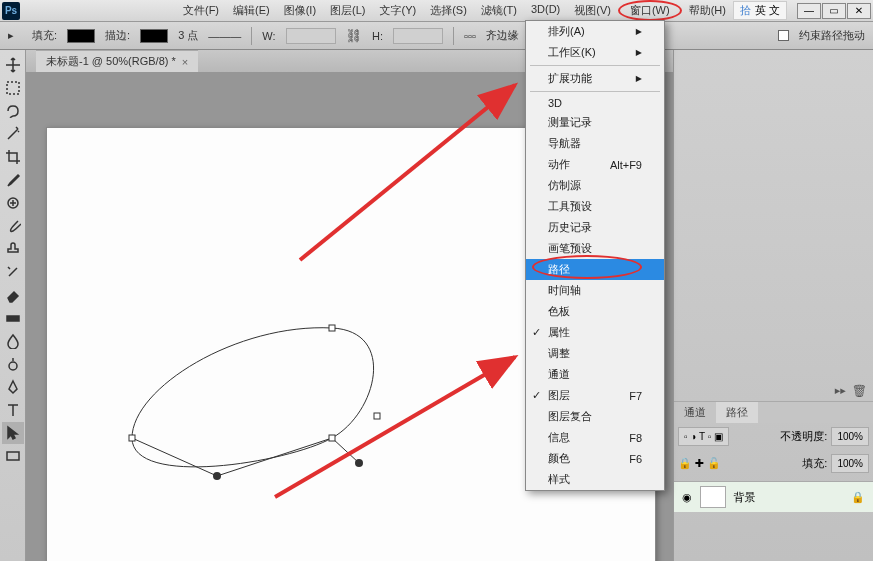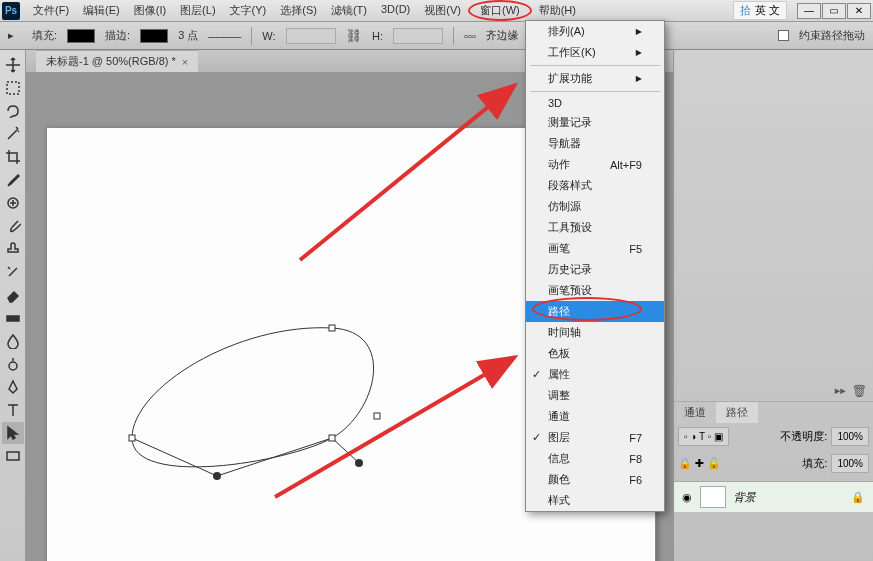--- a/index.html
+++ b/index.html
@@ -1,20 +1,20 @@
 <!DOCTYPE html>
 <html><head>
   <meta charset="utf-8">
   <style>
     * { margin: 0; padding: 0; box-sizing: border-box; font-family: "Microsoft YaHei", sans-serif; font-size: 11px; }
     body { width: 873px; height: 561px; background: #b8b8b8; overflow: hidden; position: relative; }
     
     .titlebar { height: 22px; background: linear-gradient(#e8e8e8, #d5d5d5); display: flex; align-items: center; padding: 0 2px; border-bottom: 1px solid #999; }
     .ps-logo { width: 18px; height: 18px; background: #001d36; color: #6faedf; display: flex; align-items: center; justify-content: center; font-weight: bold; font-size: 10px; border-radius: 2px; margin-right: 6px; }
-    .menubar { display: flex; flex: 1; }
+    .menubar { display: flex; flex: 1; justify-content: flex-end; }
     .menu-item { padding: 3px 7px; color: #333; cursor: pointer; }
     .window-oval { border: 2px solid #e03030; border-radius: 50%; padding: 1px 10px; }
     .title-right { display: flex; align-items: center; gap: 4px; }
     .ime { background: #f5f5f5; border: 1px solid #ccc; padding: 1px 6px; display: flex; gap: 4px; align-items: center; }
     .ime-icon { color: #4080d0; }
     .win-btns { display: flex; gap: 1px; margin-left: 6px; }
     .win-btn { width: 24px; height: 16px; border: 1px solid #888; background: #e8e8e8; display: flex; align-items: center; justify-content: center; font-size: 10px; }
     
     .options-bar { height: 28px; background: linear-gradient(#d8d8d8, #c5c5c5); border-bottom: 1px solid #888; display: flex; align-items: center; padding: 0 8px; gap: 10px; color: #333; }
     .cursor-icon { width: 14px; height: 14px; }
@@ -261,21 +261,21 @@
     </div>
     <div class="panel-buttons">
       <span>🔒 ✚ 🔓</span>
       <span style="margin-left:auto">填充:</span>
       <span class="pbtn">100%</span>
     </div>
   </div>
   <div class="layer-item">
     <span>◉</span>
     <div class="layer-thumb"></div>
-    <span style="font-style:italic">背景</span>
+    <span style="">背景</span>
     <span class="lock-icon">🔒</span>
   </div>
 </div>
 
 <div class="menu-dropdown" id="window-menu">
     <div class="mi">
       <span>排列(A)</span>
       <span class="sub-arrow">▶</span>
     </div>
     <div class="mi">
@@ -295,31 +295,24 @@
       <span>测量记录</span>
     </div>
     <div class="mi">
       <span>导航器</span>
     </div>
     <div class="mi">
       <span>动作</span>
       <span>Alt+F9</span>
     </div>
     <div class="mi">
-      <span>段落样式</span>
-    </div>
-    <div class="mi">
       <span>仿制源</span>
     </div>
     <div class="mi">
       <span>工具预设</span>
-    </div>
-    <div class="mi">
-      <span>画笔</span>
-      <span>F5</span>
     </div>
     <div class="mi">
       <span>历史记录</span>
     </div>
     <div class="mi">
       <span>画笔预设</span>
     </div>
     <div class="mi highlight" style="position: relative;">
       <span>路径</span>
       <span class="path-oval"></span>
@@ -337,20 +330,23 @@
     <div class="mi">
       <span>调整</span>
     </div>
     <div class="mi">
       <span>通道</span>
     </div>
     <div class="mi">
       <span>图层</span>
       <span class="check">✓</span>
       <span>F7</span>
+    </div>
+    <div class="mi">
+      <span>图层复合</span>
     </div>
     <div class="mi">
       <span>信息</span>
       <span>F8</span>
     </div>
     <div class="mi">
       <span>颜色</span>
       <span>F6</span>
     </div>
     <div class="mi">

